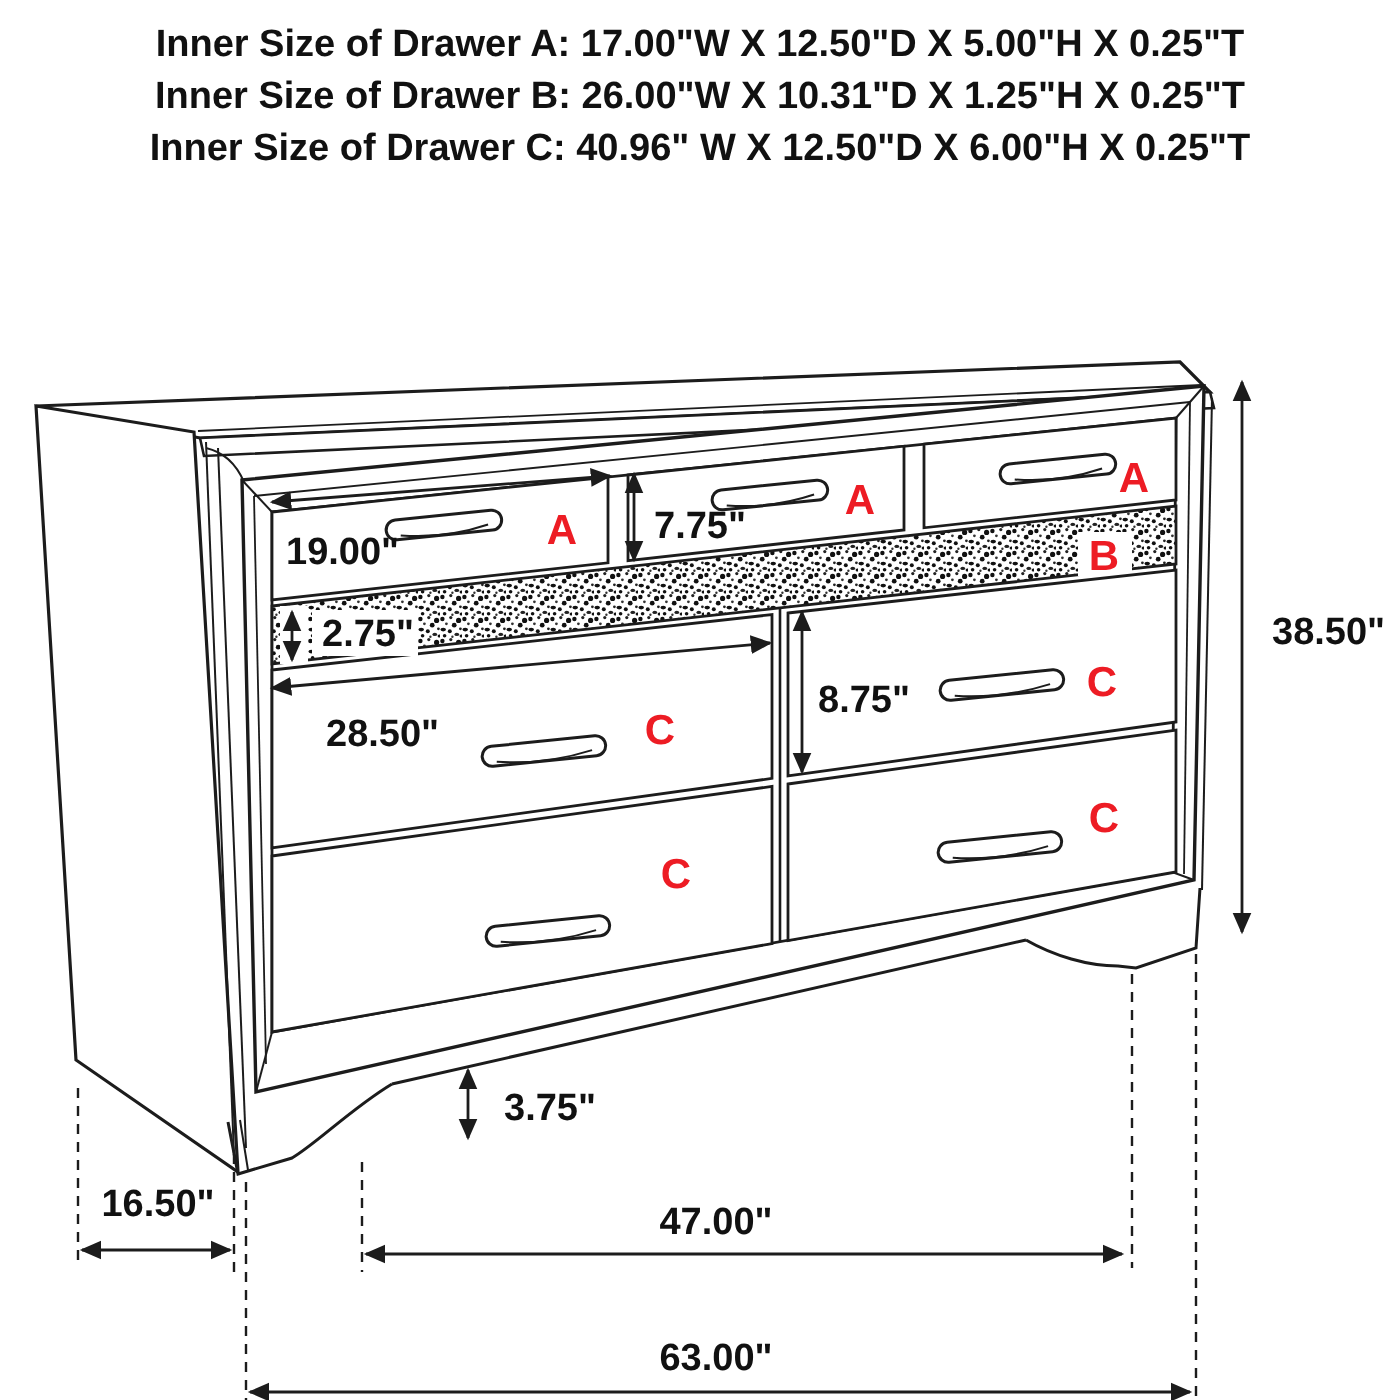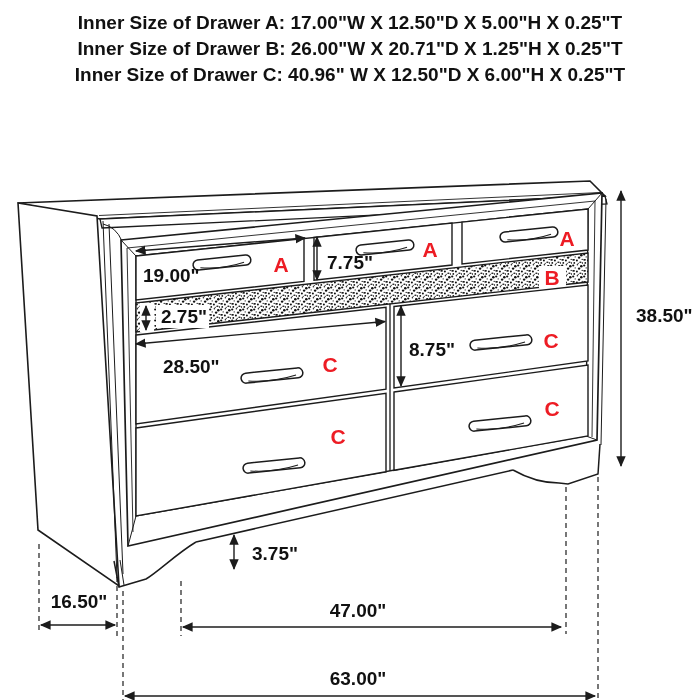--- a/index.html
+++ b/index.html
@@ -18,21 +18,21 @@
            fill:var(--accent,#ed1c24);text-anchor:middle;}
   .mid{text-anchor:middle;}
 </style>
 </head>
 <body>
 
 <div class="page">
 
   <div class="header">
     <div>Inner Size of Drawer A: 17.00"W X 12.50"D X 5.00"H X 0.25"T</div>
-    <div>Inner Size of Drawer B: 26.00"W X 20.71"D X 1.25"H X 0.25"T</div>
+    <div>Inner Size of Drawer B: 26.00"W X 10.31"D X 1.25"H X 0.25"T</div>
     <div>Inner Size of Drawer C: 40.96" W X 12.50"D X 6.00"H X 0.25"T</div>
   </div>
 
   <svg class="diagram-svg" width="700" height="700" viewBox="0 0 700 700">
     <defs>
       <marker id="ah" viewBox="0 0 10 10" refX="8.6" refY="5" markerWidth="8" markerHeight="8" orient="auto-start-reverse" markerUnits="strokeWidth">
         <path d="M0,0.8 L9.6,5 L0,9.2 Z" fill="#1c1c1c"></path>
       </marker>
       <pattern id="sparkle" width="11" height="11" patternUnits="userSpaceOnUse">
         <rect width="11" height="11" fill="#fff"></rect>

